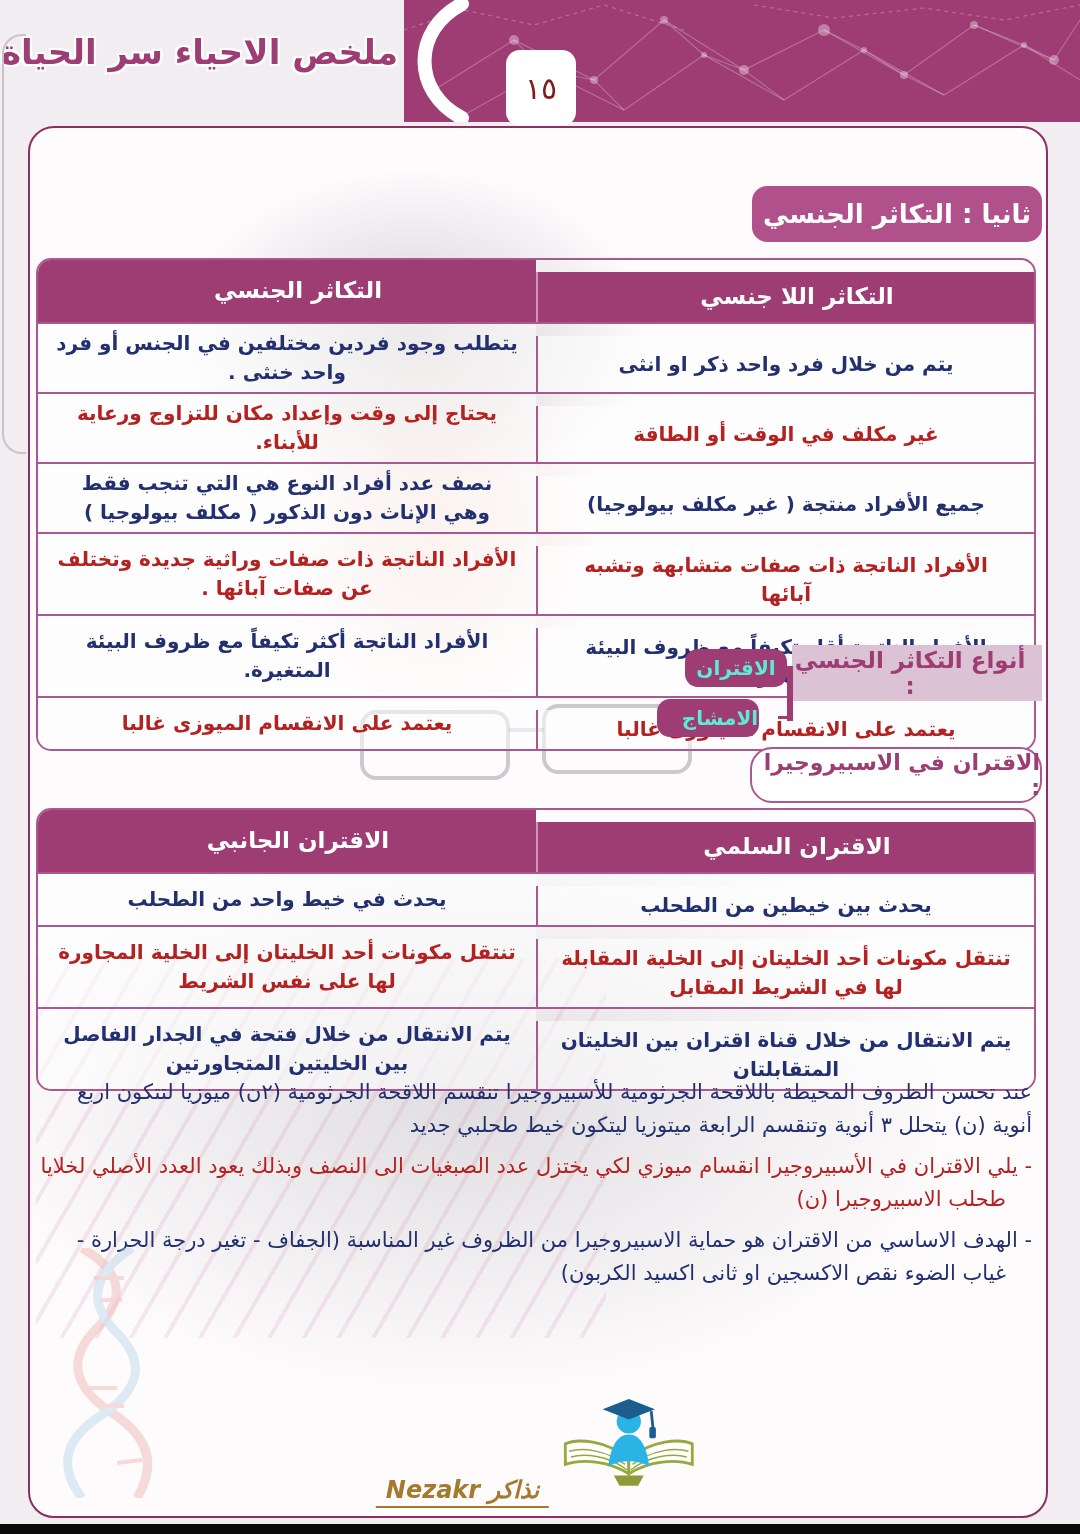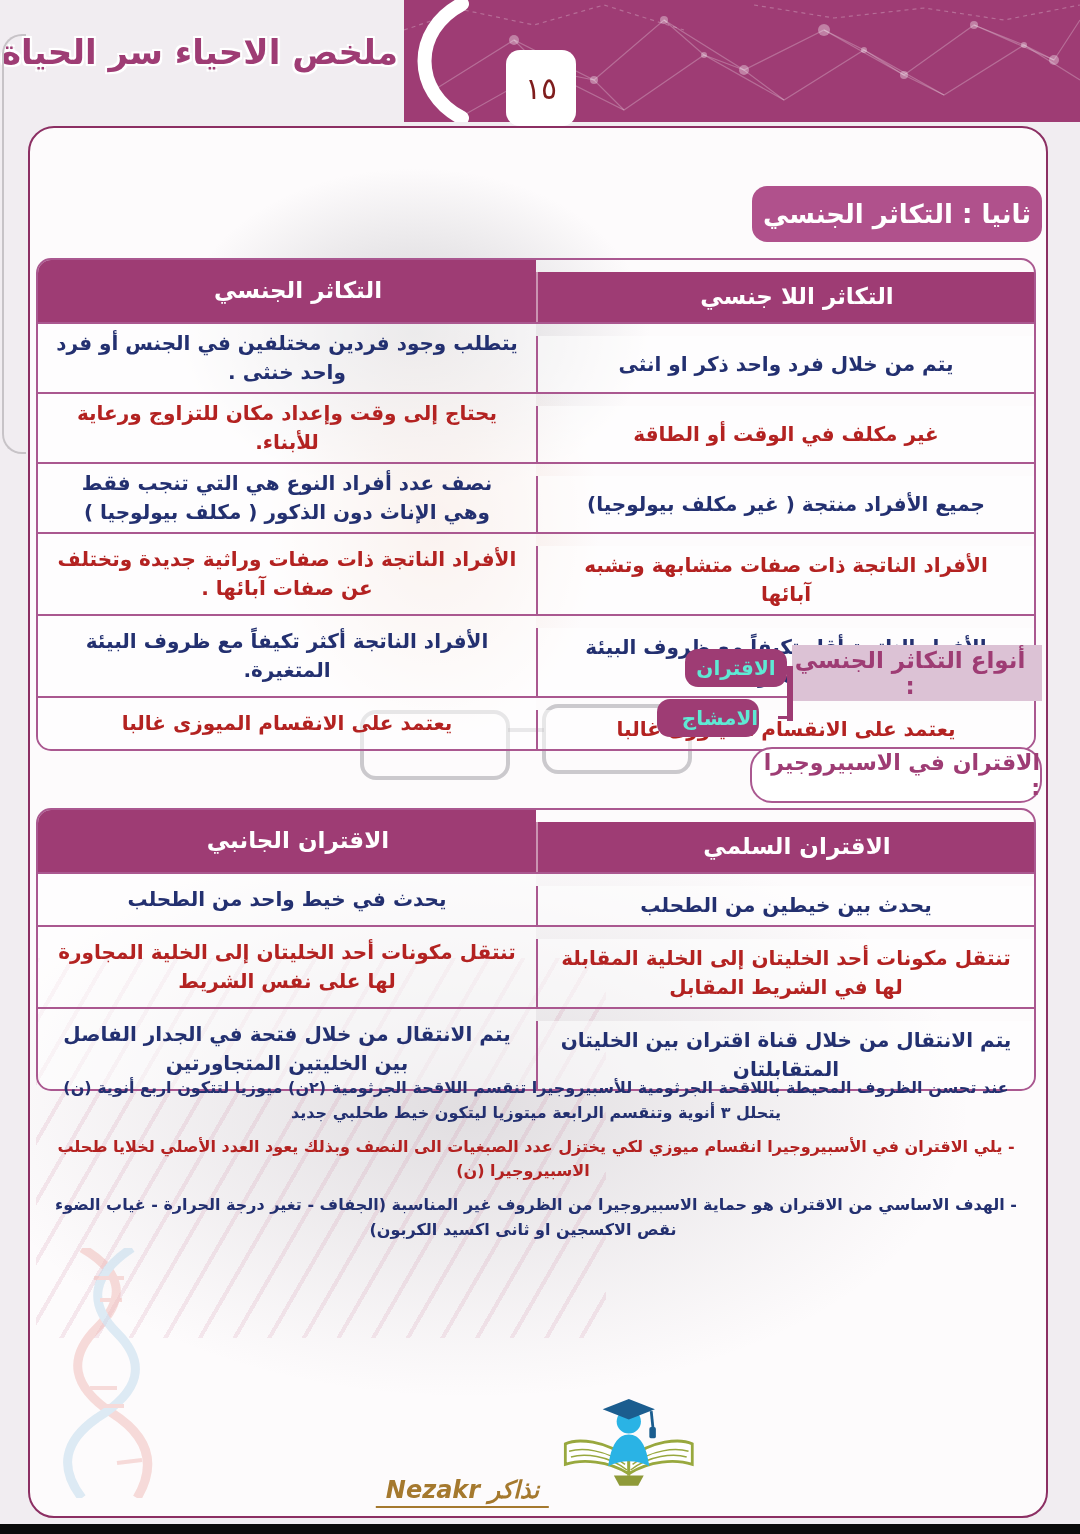--- a/index.html
+++ b/index.html
@@ -71,21 +71,21 @@
   .conn.v{left:757px;top:538px;width:6px;height:55px;}
   .conn.s1{left:748px;top:538px;width:10px;height:3px;}
   .conn.s2{left:748px;top:588px;width:10px;height:3px;}
 
   .spiro-box{position:absolute;right:4px;top:619px;width:292px;height:56px;background:#fff;
     border:2px solid var(--tbl-border);border-radius:22px;display:flex;align-items:center;justify-content:center;
     color:var(--magenta);font-size:22px;font-weight:bold;}
 
   
   .notes{position:absolute;right:14px;left:10px;top:948px;direction:rtl;}
-  .note{font-size:16px;font-weight:bold;line-height:1.55;text-align:center;margin-bottom:9px;}
+  .note{font-size:21px;font-weight:normal;line-height:1.55;text-align:right;margin-bottom:9px;}
   .note.hang{padding-right:26px;text-indent:-26px;}
 
   
   .dna{position:absolute;left:-8px;top:1120px;width:190px;height:250px;opacity:.5;}
 
   
   .logo{position:absolute;left:50%;top:1386px;transform:translateX(-50%);z-index:6;}
   .brand{display:inline-block;direction:rtl;font-size:24px;font-weight:bold;font-style:italic;color:var(--gold);
     border-bottom:2px solid var(--gold);padding:0 10px 2px;}
   .black-bar{position:absolute;left:0;top:1524px;width:1080px;height:10px;background:#0b0b0b;}

